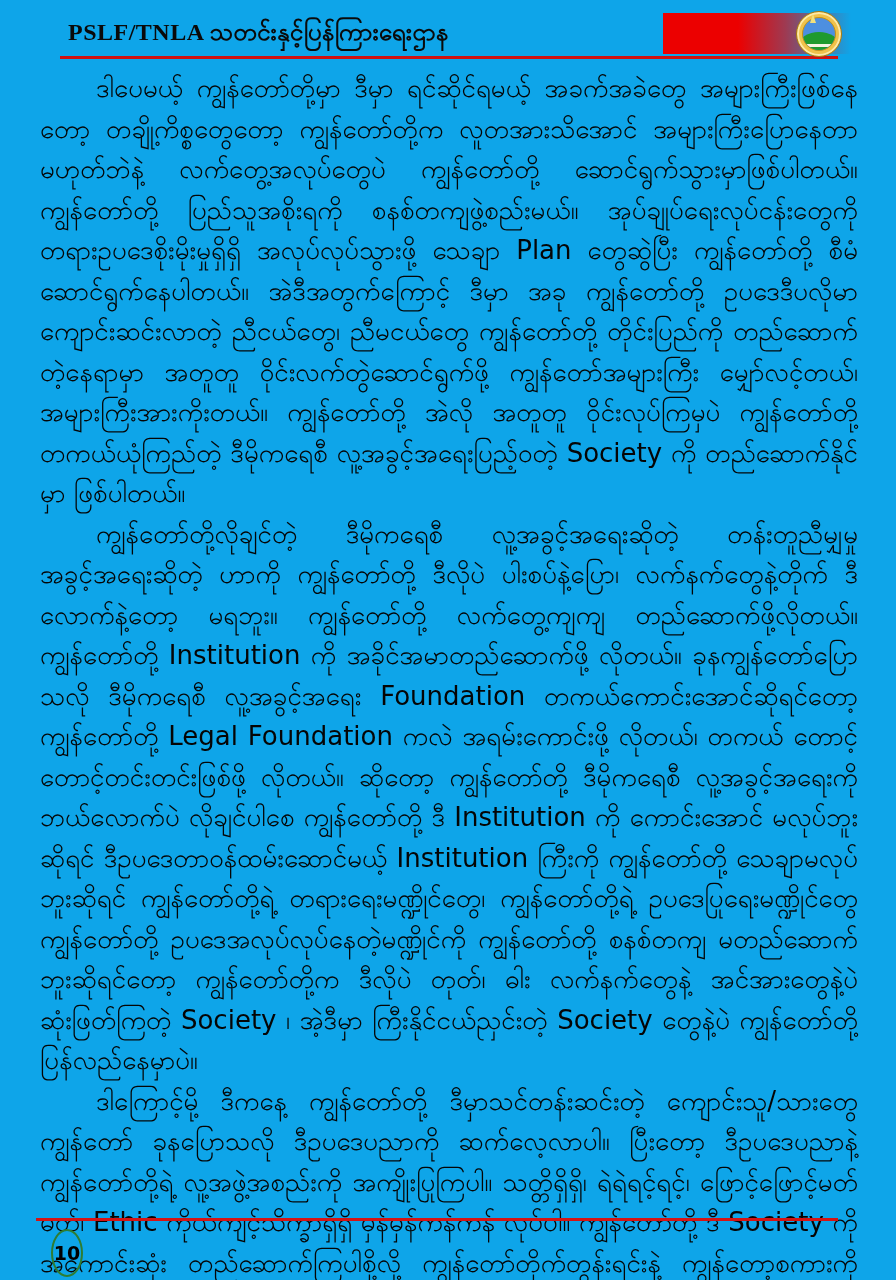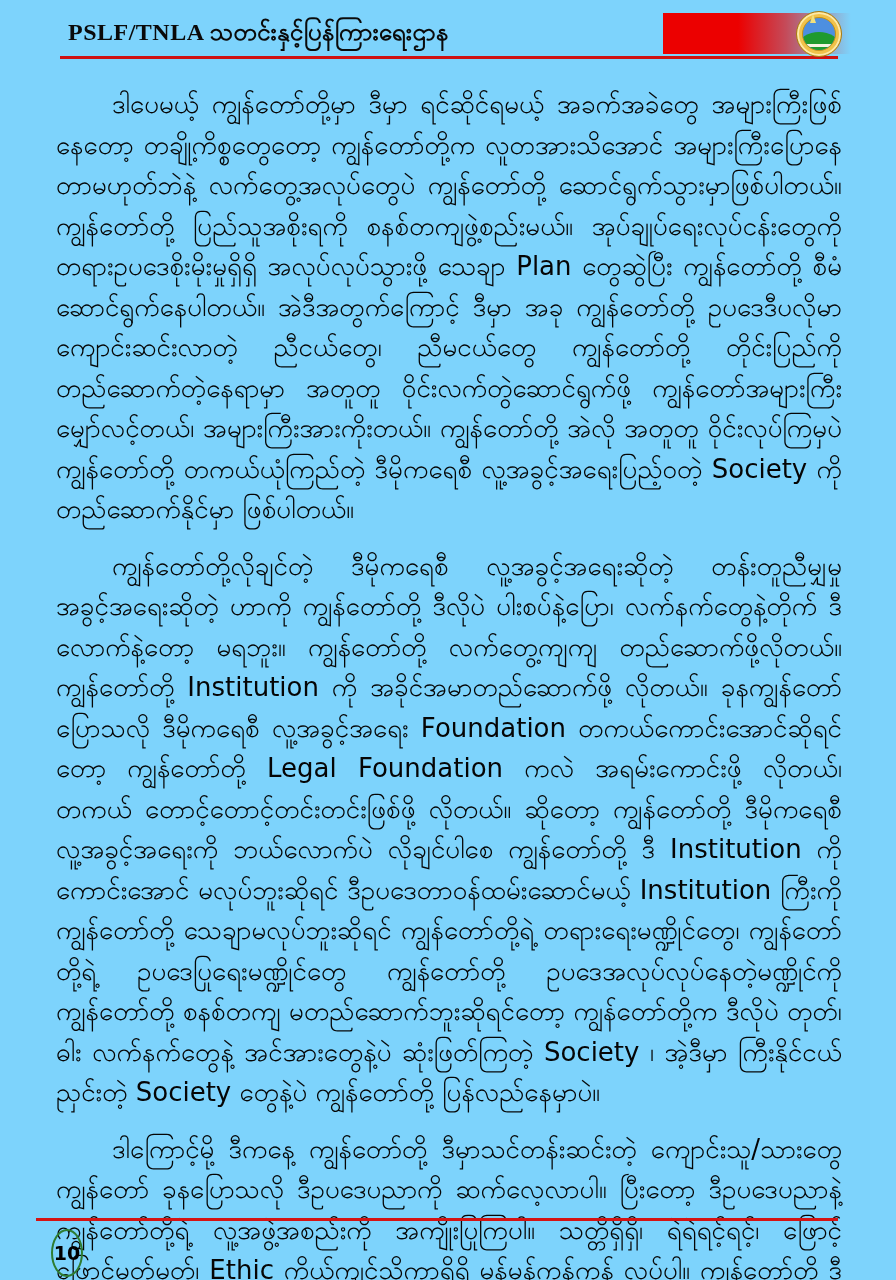--- a/index.html
+++ b/index.html
@@ -1,19 +1,19 @@
 <!DOCTYPE html>
 <html><head>
 <meta charset="utf-8">
 <style>
   html,body{margin:0;padding:0;background:#ffffff;}
   .page{
     position:relative;
     width:896px;height:1280px;
-    background:#7dd3fc;
+    background:#0ea5e9;
     overflow:hidden;
     font-family:"DejaVu Sans","Liberation Sans",sans-serif;
     color:#000;
   }
   
   .header-title{
     position:absolute;left:68px;top:16px;
     font-family:"Liberation Serif","DejaVu Serif",serif;
     font-size:24px;font-weight:600;letter-spacing:0.5px;
     color:#0a0a0a;white-space:nowrap;
@@ -55,21 +55,21 @@
     position:absolute;left:60px;top:56px;width:778px;height:3px;
     background:#cf1111;z-index:2;
   }
   
   .body-text{
     position:absolute;left:40px;top:68px;width:818px;
     font-size:26px;line-height:40.5px;
     text-align:justify;
     color:#050505;
   }
-  .body-text p{margin:16px;text-indent:56px;}
+  .body-text p{margin:0;text-indent:56px;}
   
   .footer-rule{
     position:absolute;left:36px;top:1218px;width:802px;height:3px;
     background:#d51313;
   }
   .page-number{
     position:absolute;left:51px;top:1229px;width:32px;height:48px;
     border:2px solid #2e7d32;border-radius:50%;
     display:flex;align-items:center;justify-content:center;
     font-size:19px;font-weight:bold;color:#000;

